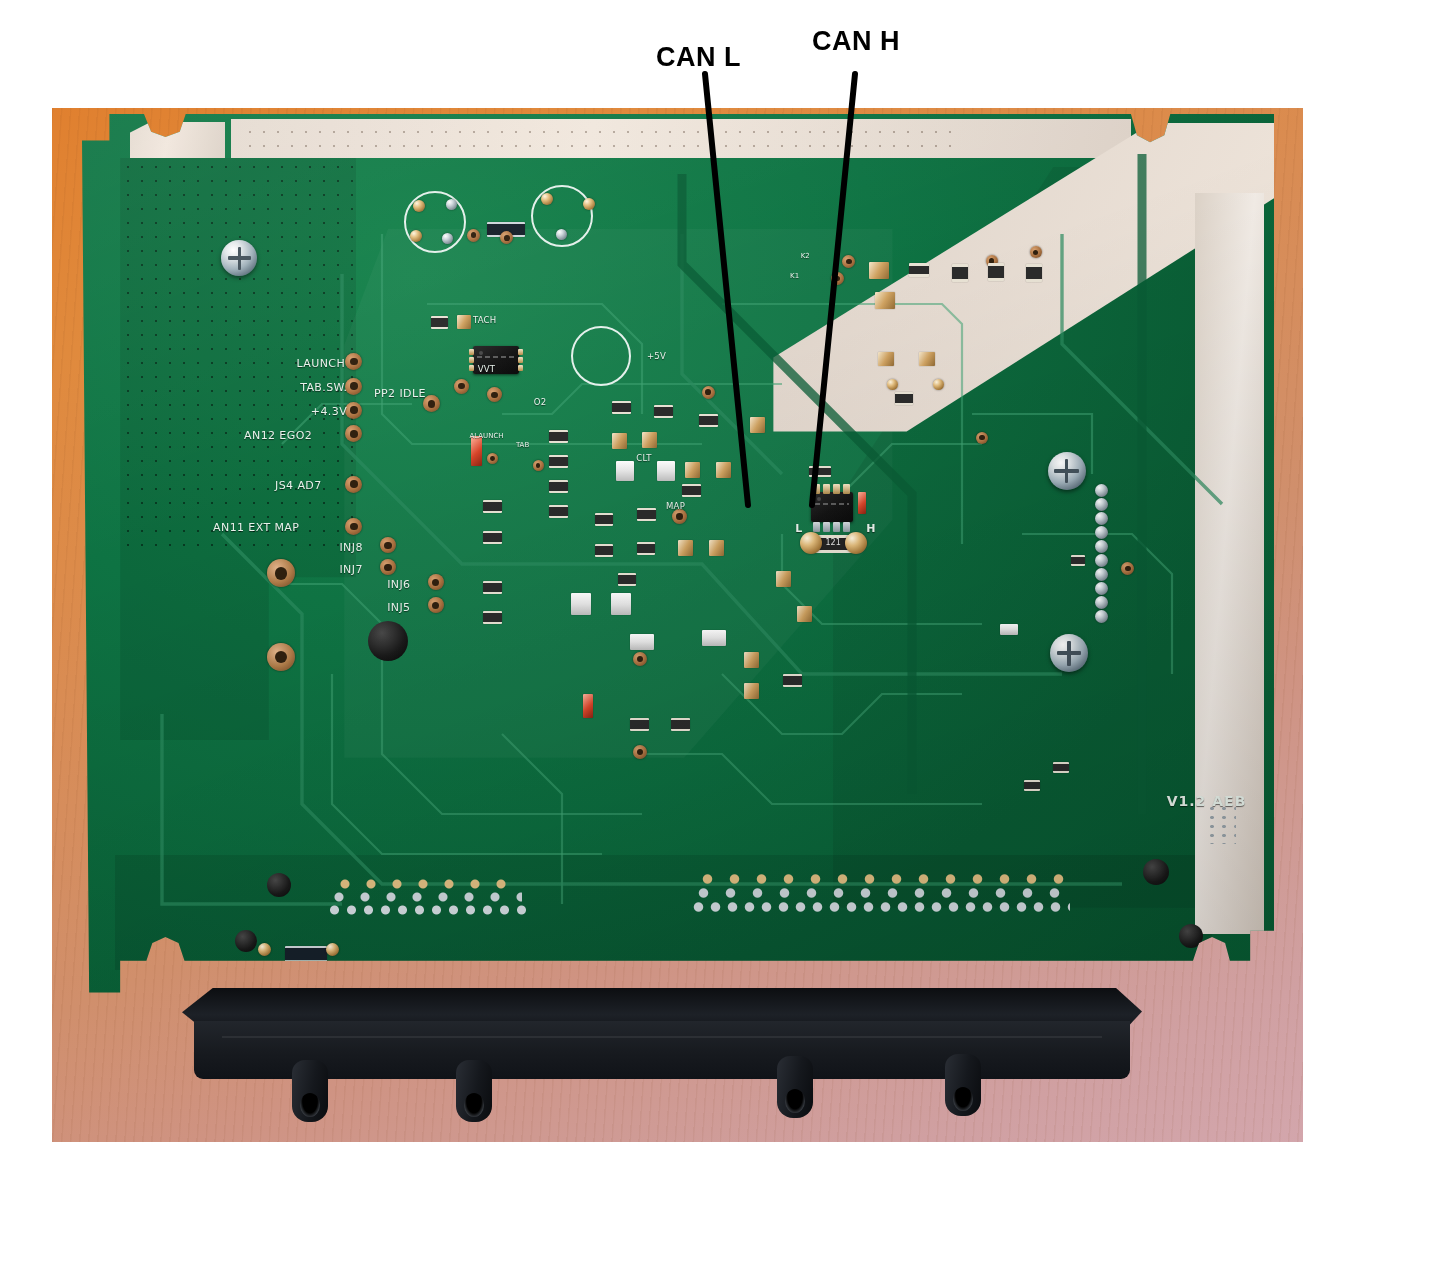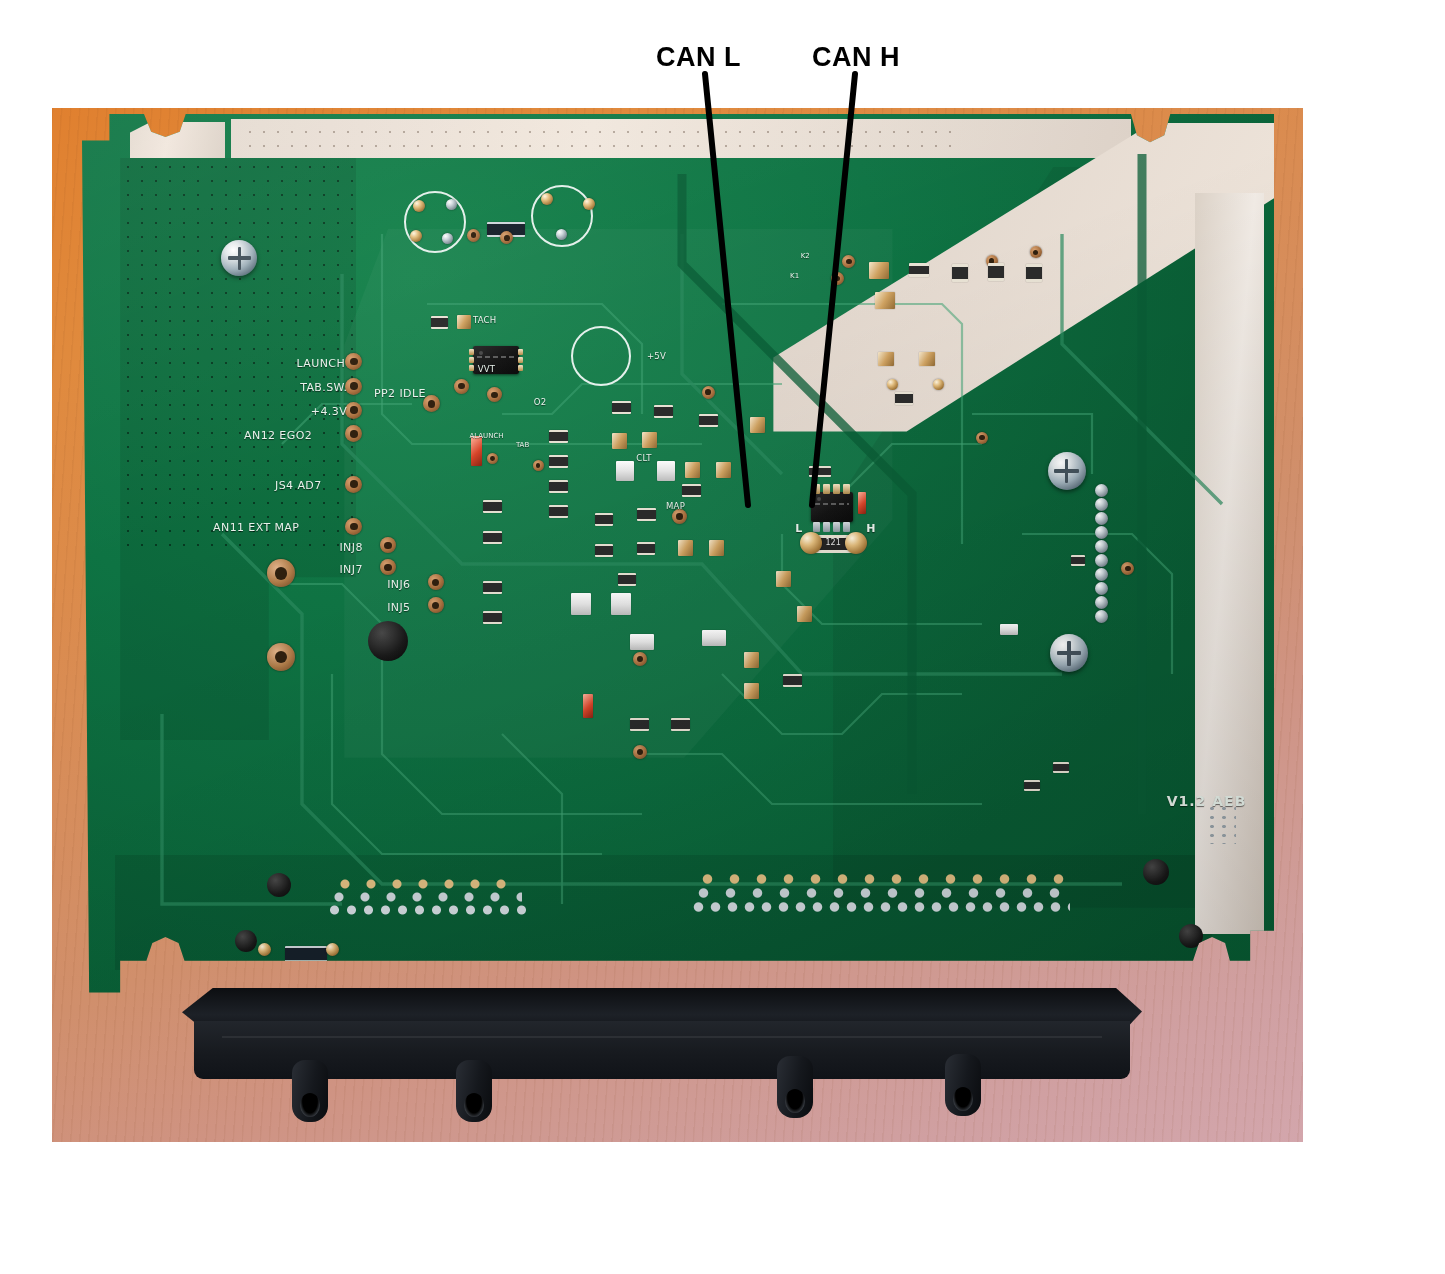--- a/index.html
+++ b/index.html
@@ -15,21 +15,21 @@
   .callout-label{
     position:absolute;
     font-family:"Liberation Sans",sans-serif;
     font-weight:bold;
     font-size:27px;
     letter-spacing:.5px;
     color:#000000;
     white-space:nowrap;
   }
   #lbl-can-l{left:656px;top:42px;}
-  #lbl-can-h{left:812px;top:42px;}
+  #lbl-can-h{left:812px;top:26px;}
 
   
   #photo{
     position:absolute;
     left:52px;top:108px;
     width:1251px;height:1034px;
     overflow:hidden;
     background:#d8945a;
   }
   

